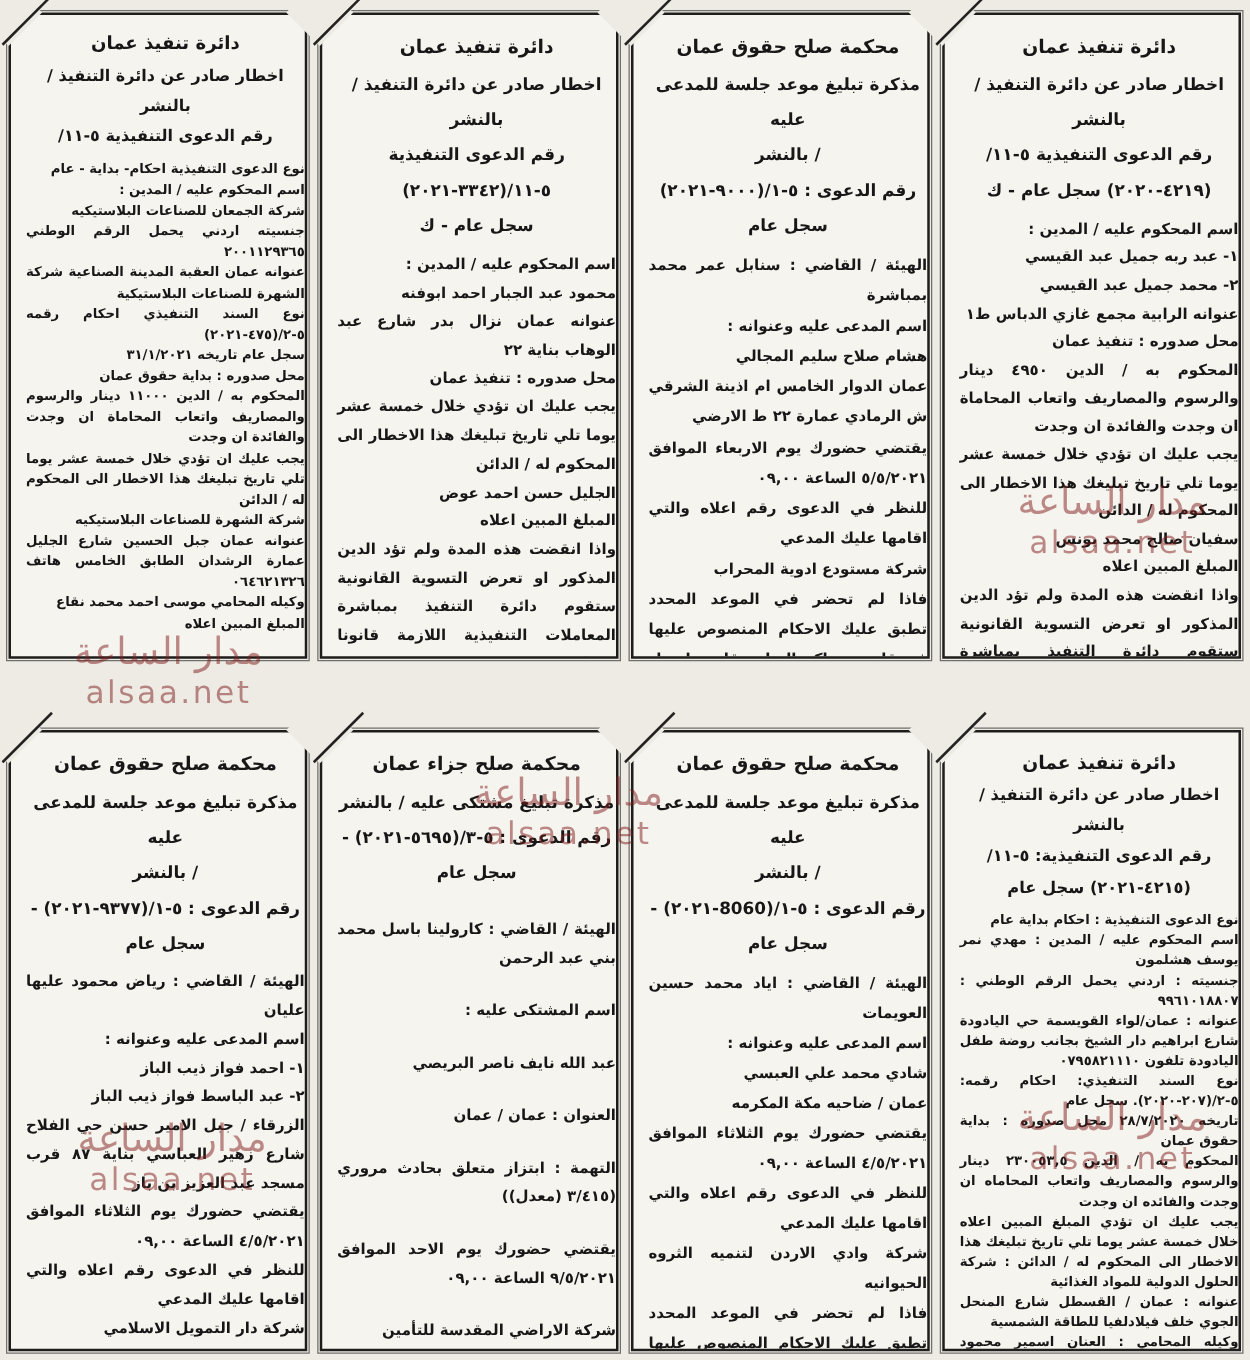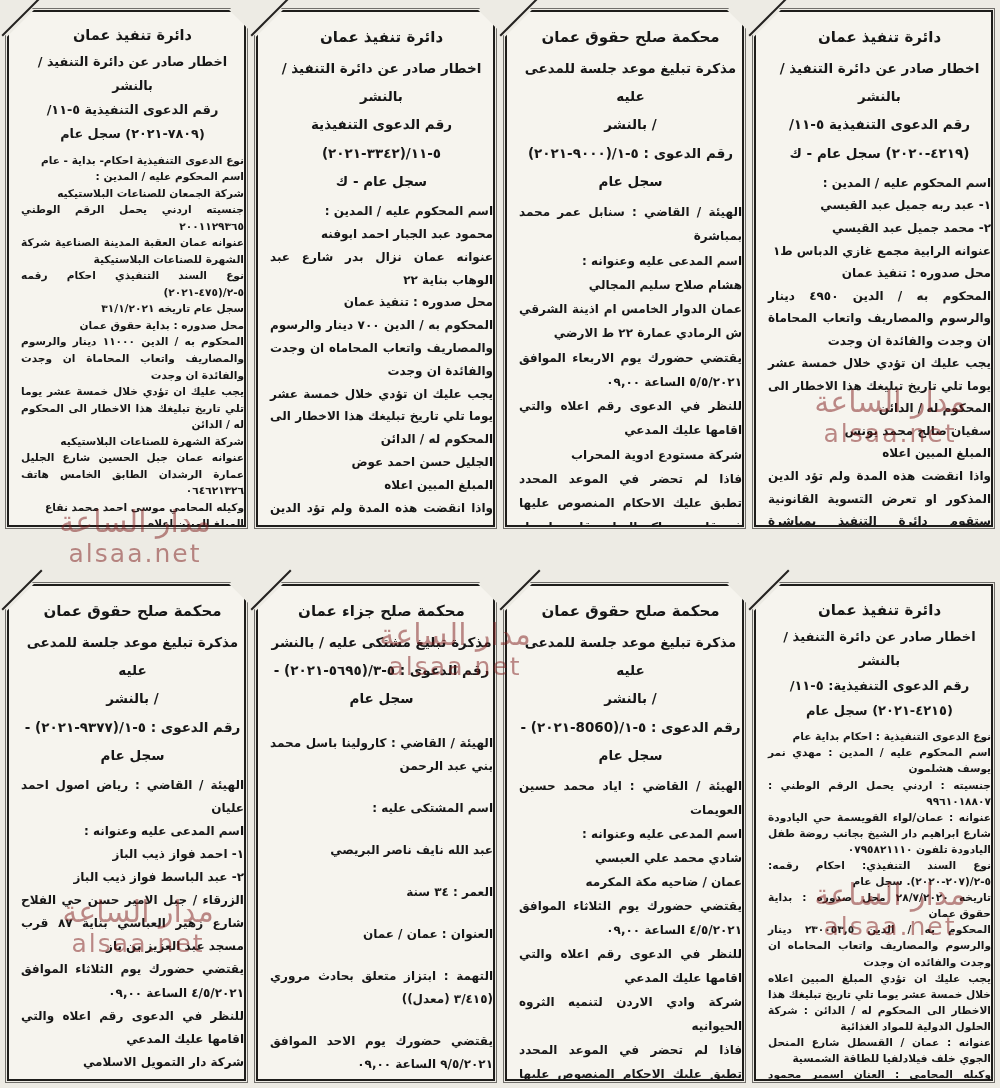--- a/index.html
+++ b/index.html
@@ -159,36 +159,34 @@
             <div class="hline">دائرة تنفيذ عمان</div>
             <div class="hline">اخطار صادر عن دائرة التنفيذ / بالنشر</div>
             <div class="hline">رقم الدعوى التنفيذية ٥-١١/(٣٣٤٢-٢٠٢١)</div>
             <div class="hline">سجل عام - ك</div>
           </div>
         <div class="bdy">
             <div class="bline">اسم المحكوم عليه / المدين :</div>
             <div class="bline">محمود عبد الجبار احمد ابوفنه</div>
             <div class="bline">عنوانه عمان نزال بدر شارع عبد الوهاب بناية ٢٢</div>
             <div class="bline">محل صدوره : تنفيذ عمان</div>
-            <div class="bline">المحكوم به / الدين ٧٠٠ دينار والرسوم والمصاريف واتعاب المحاماه ان وجدت والفائدة ان وجدت</div>
             <div class="bline">يجب عليك ان تؤدي خلال خمسة عشر يوما تلي تاريخ تبليغك هذا الاخطار الى المحكوم له / الدائن</div>
             <div class="bline">الجليل حسن احمد عوض</div>
             <div class="bline">المبلغ المبين اعلاه</div>
             <div class="bline">واذا انقضت هذه المدة ولم تؤد الدين المذكور او تعرض التسوية القانونية ستقوم دائرة التنفيذ بمباشرة المعاملات التنفيذية اللازمة قانونا بحقك</div>
           </div>
       </div>
     </article>
 
     <article class="notice n4">
       <div class="content">
         <div class="hdr">
             <div class="hline">دائرة تنفيذ عمان</div>
             <div class="hline">اخطار صادر عن دائرة التنفيذ / بالنشر</div>
             <div class="hline">رقم الدعوى التنفيذية ٥-١١/</div>
-            <div class="hline">(٧٨٠٩-٢٠٢١) سجل عام</div>
           </div>
         <div class="bdy">
             <div class="bline">نوع الدعوى التنفيذية احكام- بداية - عام</div>
             <div class="bline">اسم المحكوم عليه / المدين :</div>
             <div class="bline">شركة الجمعان للصناعات البلاستيكيه</div>
             <div class="bline">جنسيته اردني يحمل الرقم الوطني ٢٠٠١١٢٩٣٦٥</div>
             <div class="bline">عنوانه عمان العقبة المدينة الصناعية شركة الشهرة للصناعات البلاستيكية</div>
             <div class="bline">نوع السند التنفيذي احكام رقمه ٥-٢/(٤٧٥-٢٠٢١)</div>
             <div class="bline">سجل عام تاريخه ٣١/١/٢٠٢١</div>
             <div class="bline">محل صدوره : بداية حقوق عمان</div>
@@ -252,42 +250,41 @@
         <div class="hdr">
             <div class="hline">محكمة صلح جزاء عمان</div>
             <div class="hline">مذكرة تبليغ مشتكى عليه / بالنشر</div>
             <div class="hline">رقم الدعوى : ٥-٣/(٥٦٩٥-٢٠٢١) -</div>
             <div class="hline">سجل عام</div>
           </div>
         <div class="bdy">
             <div class="bline">الهيئة / القاضي : كارولينا باسل محمد بني عبد الرحمن</div>
             <div class="bline">اسم المشتكى عليه :</div>
             <div class="bline">عبد الله نايف ناصر البريصي</div>
-            <div class="bline">العمر : ٣٤ سنة</div>
             <div class="bline">العنوان : عمان / عمان</div>
             <div class="bline">التهمة : ابتزاز متعلق بحادث مروري (٣/٤١٥ (معدل))</div>
             <div class="bline">يقتضي حضورك يوم الاحد الموافق ٩/٥/٢٠٢١ الساعة ٠٩,٠٠</div>
             <div class="bline">شركة الاراضي المقدسة للتأمين</div>
             <div class="bline">للنظر في الدعوى رقم اعلاه والتي اقامها عليك الحق العام ومشتكي</div>
             <div class="bline">فاذا لم تحضر في الموعد المحدد تطبق عليك الاحكام المنصوص عليها في قانون محاكم الصلح وقانون اصول المحاكمات الجزائية</div>
           </div>
       </div>
     </article>
 
     <article class="notice n8">
       <div class="content">
         <div class="hdr">
             <div class="hline">محكمة صلح حقوق عمان</div>
             <div class="hline">مذكرة تبليغ موعد جلسة للمدعى عليه</div>
             <div class="hline">/ بالنشر</div>
             <div class="hline">رقم الدعوى : ٥-١/(٩٣٧٧-٢٠٢١) -</div>
             <div class="hline">سجل عام</div>
           </div>
         <div class="bdy">
-            <div class="bline">الهيئة / القاضي : رياض اصول احمد عليان</div>
+            <div class="bline">الهيئة / القاضي : رياض محمود عليها عليان</div>
             <div class="bline">اسم المدعى عليه وعنوانه :</div>
             <div class="bline">١- احمد فواز ذيب الباز</div>
             <div class="bline">٢- عبد الباسط فواز ذيب الباز</div>
             <div class="bline">الزرقاء / جبل الامير حسن حي الفلاح شارع زهير العباسي بناية ٨٧ قرب مسجد عبد العزيز بن باز</div>
             <div class="bline">يقتضي حضورك يوم الثلاثاء الموافق ٤/٥/٢٠٢١ الساعة ٠٩,٠٠</div>
             <div class="bline">للنظر في الدعوى رقم اعلاه والتي اقامها عليك المدعي</div>
             <div class="bline">شركة دار التمويل الاسلامي</div>
           </div>
       </div>
     </article>

